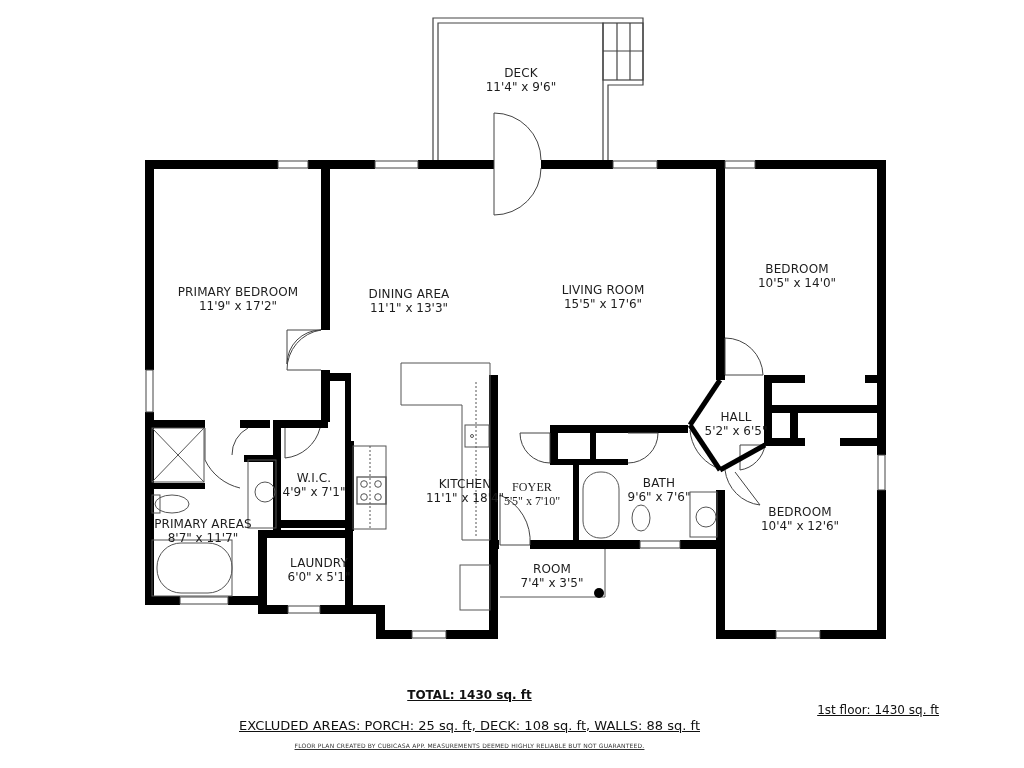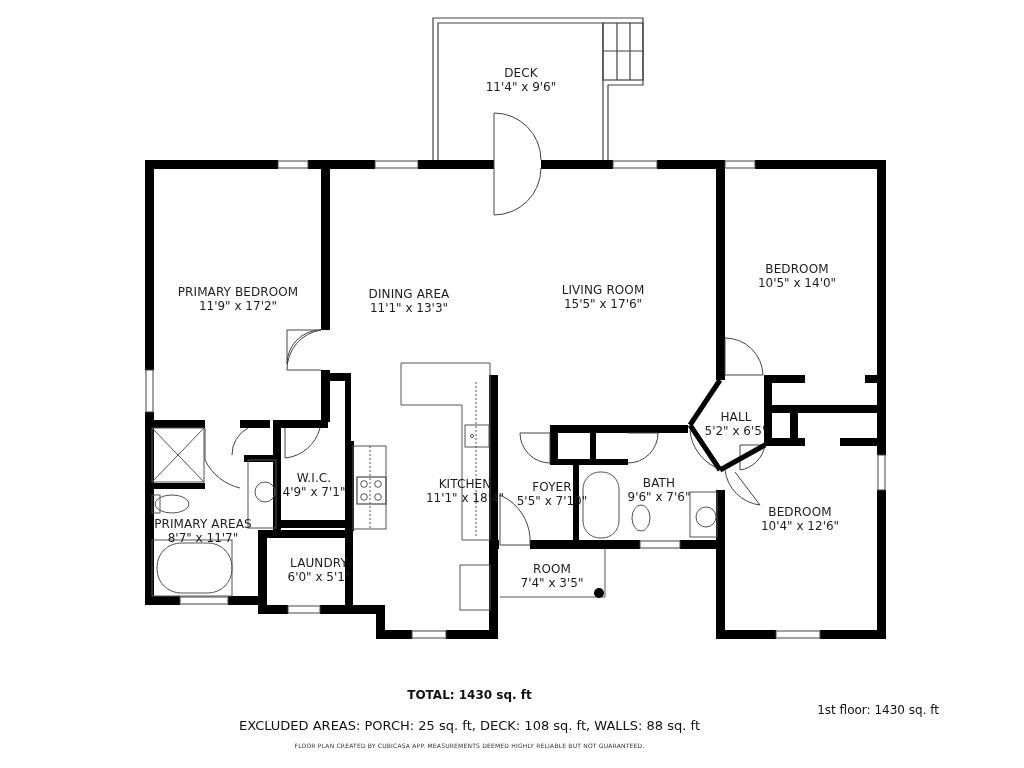--- a/index.html
+++ b/index.html
@@ -1,21 +1,21 @@
 <!DOCTYPE html>
 <html><head>
 <meta charset="utf-8">
 <style>
   html, body { margin:0; padding:0; background:#ffffff; }
   body { width:1024px; height:768px; position:relative; overflow:hidden; font-family:"Liberation Sans", sans-serif; color:#222; }
   #plan { position:absolute; left:0; top:0; width:1024px; height:768px; }
   .label { position:absolute; text-align:center; font-family:"DejaVu Sans", sans-serif; font-size:12px; line-height:14px; color:#1d1d1d; transform:translateX(-50%); white-space:nowrap; }
   .label .name { display:block; letter-spacing:0.1px; }
   .label .dim { display:block; }
-  .summary { position:absolute; left:0; width:939px; text-align:center; font-family:"DejaVu Sans", sans-serif; color:#111; }
+  .summary { position:absolute; left:0; width:939px; text-align:center; font-family:"DejaVu Sans", sans-serif; color:#111;text-decoration:underline; }
   .total { top:688px; font-size:12px; font-weight:bold; }
   .floor { top:703px; font-size:12px;text-align:right; }
   .excluded { top:718px; font-size:13px; }
   .credit { top:742px; font-size:6px; letter-spacing:0.2px; color:#333; }
 </style>
 </head>
 <body>
 
 <svg id="plan" viewBox="0 0 1024 768" xmlns="http://www.w3.org/2000/svg">
 
@@ -194,21 +194,21 @@
   <span class="dim">5'2" x 6'5"</span>
 </div>
 <div class="label" style="left:314px; top:471px;">
   <span class="name">W.I.C.</span>
   <span class="dim">4'9" x 7'1"</span>
 </div>
 <div class="label" style="left:425px; top:477px;margin-left:40px;">
   <span class="name">KITCHEN</span>
   <span class="dim">11'1" x 18'4"</span>
 </div>
-<div class="label" style="left:552px; top:480px;">
+<div class="label" style="left:532px; top:480px;font-family:Liberation Serif, serif;">
   <span class="name">FOYER</span>
   <span class="dim">5'5" x 7'10"</span>
 </div>
 <div class="label" style="left:659px; top:476px;">
   <span class="name">BATH</span>
   <span class="dim">9'6" x 7'6"</span>
 </div>
 <div class="label" style="left:203px; top:517px;">
   <span class="name">PRIMARY AREAS</span>
   <span class="dim">8'7" x 11'7"</span>

